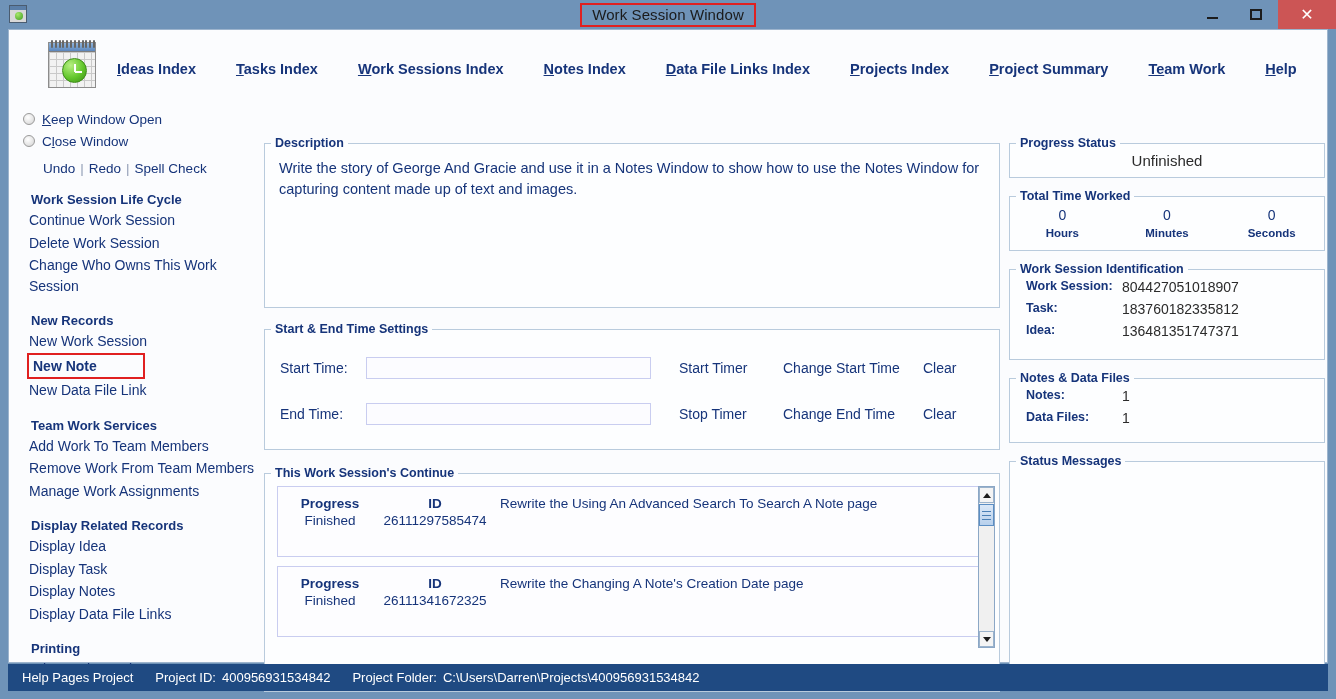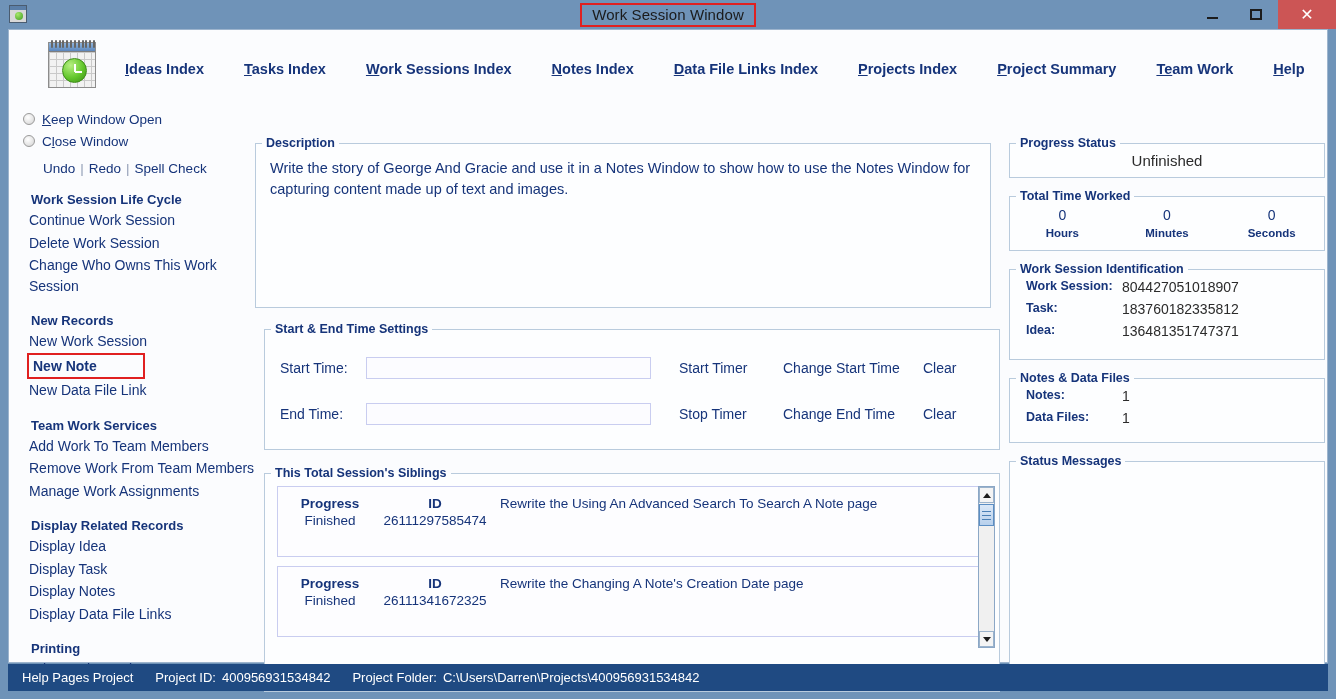--- a/index.html
+++ b/index.html
@@ -111,21 +111,21 @@
   }
   .cal-clock:before {
     content:""; position: absolute; left: 11px; top: 5px; width: 2px; height: 8px;
     background: #fff;
   }
   .cal-clock:after {
     content:""; position: absolute; left: 12px; top: 12px; width: 7px; height: 2px;
     background: #fff;
   }
   .menu-items {
-    position: absolute; left: 116px; top: 0; right: 0; height: 78px;
+    position: absolute; left: 108px; top: 0; right: 0; height: 78px;
     display: flex; align-items: center;
   }
   .menu-item {
     color: #16347a; font-size: 14.5px; font-weight: bold;
     margin-right: 40px; white-space: nowrap; cursor: pointer;
   }
   .menu-item u { text-decoration: underline; }
   .menu-item .rest { text-decoration: none; }
 
   
@@ -174,21 +174,21 @@
     position: absolute;
     border: 1px solid #b9cbdd;
     background: #fdfeff;
     margin: 0; padding: 0;
   }
   fieldset.box > legend {
     margin-left: 6px; padding: 0 4px;
     color: #16347a; font-weight: bold; font-size: 12.5px;
   }
 
-  #fs-description { left: 246px; top: 106px; width: 736px; height: 172px; }
+  #fs-description { left: 255px; top: 106px; width: 736px; height: 172px; }
   .desc-text {
     padding: 8px 14px; font-size: 14.5px; color: #16347a; line-height: 21px;
   }
 
   #fs-times { left: 255px; top: 292px; width: 736px; height: 128px; }
   .time-row { display: flex; align-items: center; height: 46px; padding-left: 15px; }
   .time-row:first-of-type { margin-top: 9px; }
   .time-label { width: 86px; color: #16347a; font-size: 14px; }
   .time-input {
     width: 285px; height: 22px;
@@ -385,21 +385,21 @@
       <div class="time-row">
         <span class="time-label">End Time:</span>
         <input class="time-input" type="text" value="" style="">
         <span class="time-action ta1">Stop Timer</span>
         <span class="time-action ta2">Change End Time</span>
         <span class="time-action ta3">Clear</span>
       </div>
     </fieldset>
 
     <fieldset class="box" id="fs-siblings">
-      <legend>This Total Session's Siblings</legend>
+      <legend>This Work Session's Continue</legend>
       <div class="sib-area">
         <div id="sib-cards">
             <div class="sib-card">
               <div class="sib-hdr">
                 <span class="c1">Progress</span>
                 <span class="c2">ID</span>
                 <span class="c3">Rewrite the Using An Advanced Search To Search A Note page</span>
               </div>
               <div class="sib-val">
                 <span class="c1">Finished</span>

